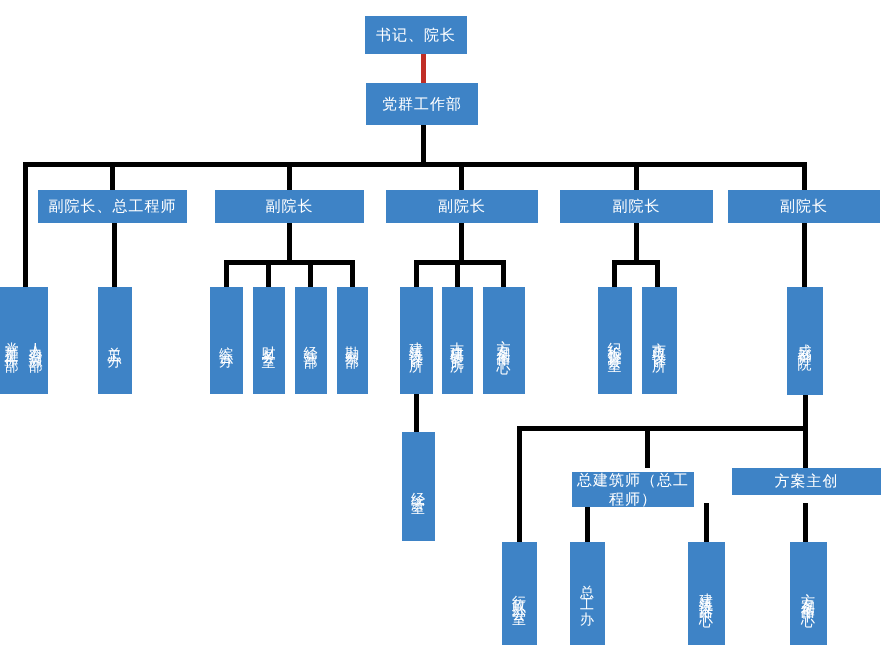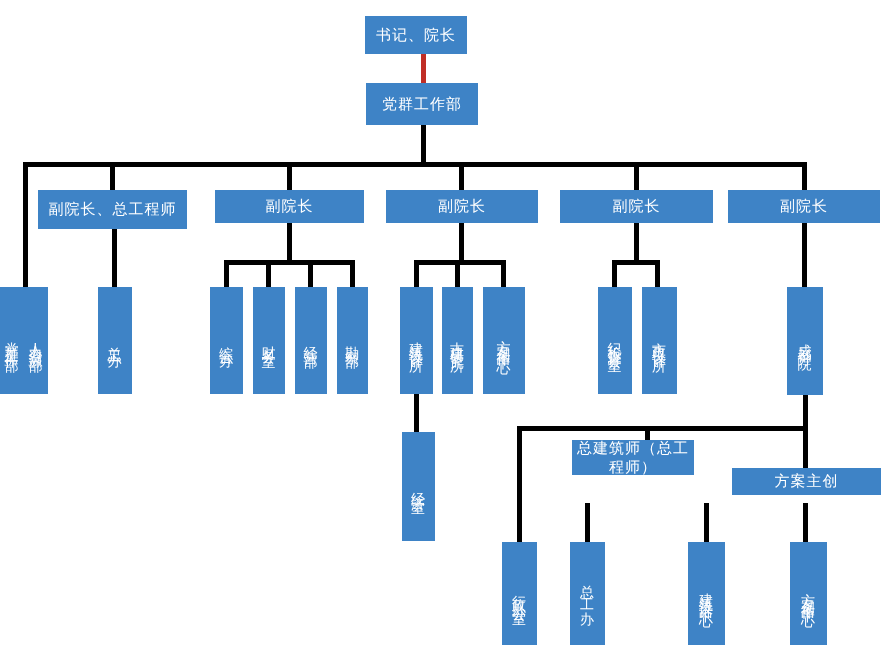--- a/index.html
+++ b/index.html
@@ -87,21 +87,21 @@
   <div class="ln" style="left:704px;top:503px;width:5px;height:39px"></div>
   <div class="ln" style="left:803px;top:503px;width:5px;height:39px"></div>
 
   <div class="node" style="left:365px;top:16px;width:102px;height:38px">
     <span class="lbl">书记、院长</span>
   </div>
   <div class="node" style="left:366px;top:83px;width:112px;height:42px">
     <span class="lbl">党群工作部</span>
   </div>
 
-  <div class="node" style="left:38px;top:190px;width:149px;height:39px">
+  <div class="node" style="left:38px;top:190px;width:149px;height:33px">
     <span class="lbl">副院长、总工程师</span>
   </div>
   <div class="node" style="left:215px;top:190px;width:149px;height:33px">
     <span class="lbl">副院长</span>
   </div>
   <div class="node" style="left:386px;top:190px;width:152px;height:33px">
     <span class="lbl">副院长</span>
   </div>
   <div class="node" style="left:560px;top:190px;width:153px;height:33px">
     <span class="lbl">副院长</span>
@@ -145,21 +145,21 @@
     <span class="lbl">市政设计所</span>
   </div>
   <div class="node v" style="left:787px;top:287px;width:36px;height:108px">
     <span class="lbl">成都分院</span>
   </div>
 
   <div class="node v" style="left:402px;top:432px;width:33px;height:109px">
     <span class="lbl">经济室</span>
   </div>
 
-  <div class="node" style="left:572px;top:440px;width:122px;height:35px">
+  <div class="node" style="left:572px;top:472px;width:122px;height:35px">
     <span class="lbl">总建筑师（总工程师）</span>
   </div>
   <div class="node" style="left:732px;top:468px;width:149px;height:27px">
     <span class="lbl">方案主创</span>
   </div>
 
   <div class="node v" style="left:502px;top:542px;width:35px;height:103px">
     <span class="lbl">行政办公室</span>
   </div>
   <div class="node v wide-space" style="left:570px;top:542px;width:35px;height:103px">

